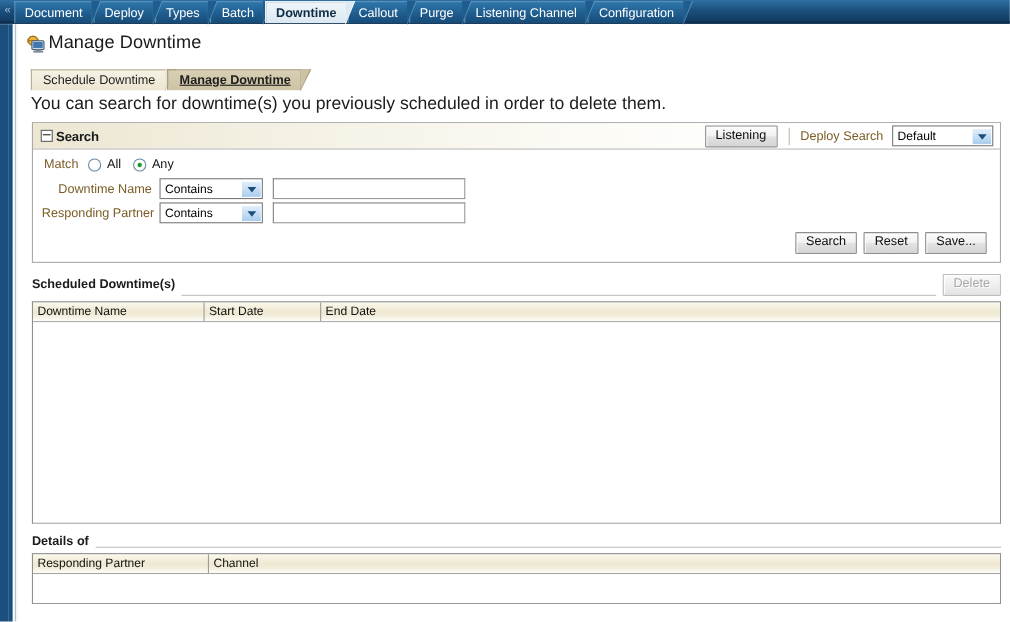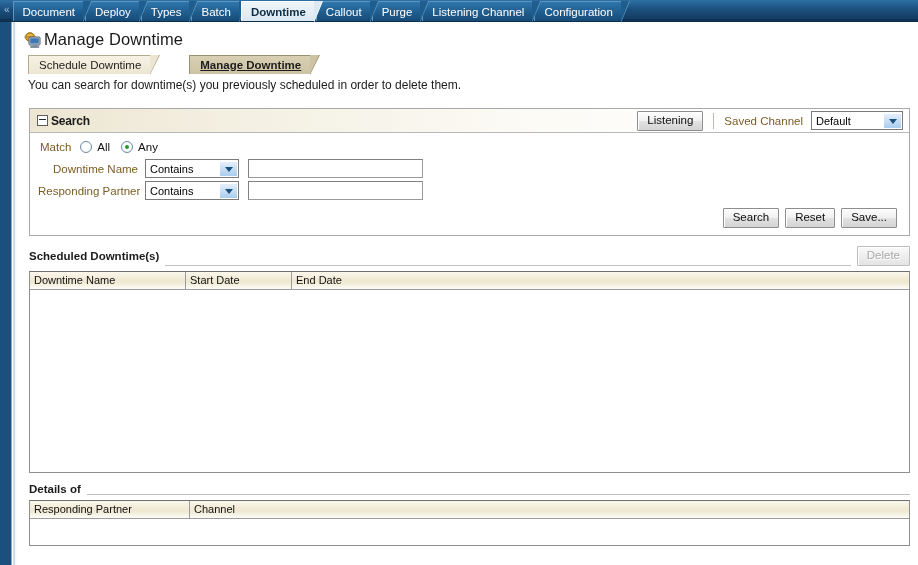--- a/index.html
+++ b/index.html
@@ -134,23 +134,22 @@
   .page-title {
     font-size: 16.5px;
     color: #1a1a1a;
     letter-spacing: 0.1px;
   }
 
   
   .subtabs {
     display: flex;
     align-items: flex-end;
-    margin: 4px 0 0 8px;
+    margin: 12px 0 0 8px;
     height: 20px;
-    gap: 37px;
   }
   .subtab {
     position: relative;
     height: 19px;
     line-height: 19px;
     font-size: 11.5px;
     padding: 0 10px 0 10px;
     color: #1d1d1d;
     background: linear-gradient(to bottom, #f6f2e4 0%, #ece5d1 100%);
     border-top: 1px solid #b3a98c;
@@ -184,28 +183,28 @@
     text-decoration: underline;
     background: linear-gradient(to bottom, #d8cfb4 0%, #cdc3a4 100%);
     border-top: 1px solid #9d9madd;
     border-top: 1px solid #9a9070;
     border-left: 1px solid #9a9070;
   }
   .subtab.active::before { border-color: transparent transparent transparent #9a9070; }
   .subtab.active::after { border-color: transparent transparent transparent #cdc3a4; }
 
   .page-desc {
-    font-size: 12px;
+    font-size: 16px;
     color: #1b1b1b;
     margin: 4px 0 4px 8px;
   }
 
   
   .search-panel {
-    margin: 16px 8px 0 9px;
+    margin: 7px 8px 0 9px;
     border: 1px solid #a9a9a9;
     background: #ffffff;
     box-sizing: border-box;
   }
   .search-header {
     height: 24px;
     display: flex;
     align-items: center;
     background: linear-gradient(to right, #ece6d2 0%, #f3efe1 22%, #fbfaf4 55%, #ffffff 80%);
     border-bottom: 1px solid #b9b9b9;
@@ -480,21 +479,21 @@
     <div class="page-desc">You can search for downtime(s) you previously scheduled in order to delete them.</div>
 
     <div class="search-panel">
 
       <div class="search-header">
         <span class="collapse-box"></span>
         <span class="search-title">Search</span>
         <div class="search-header-right">
           <button class="btn">Listening</button>
           <span class="hdr-sep"></span>
-          <span class="saved-search-label">Saved Channel</span>
+          <span class="saved-search-label">Deploy Search</span>
           <span class="select" style="width:92px;">
             <span>Default</span>
             <span class="arrow-btn"></span>
           </span>
         </div>
       </div>
 
       <div class="search-body">
 
         <div class="match-row">

